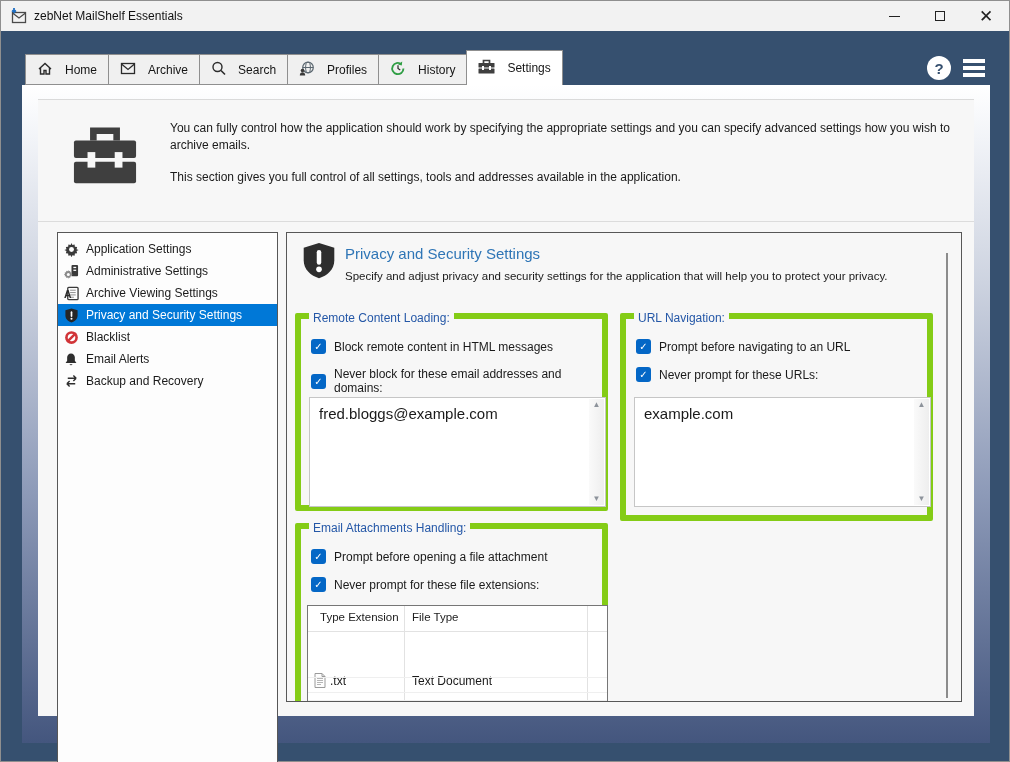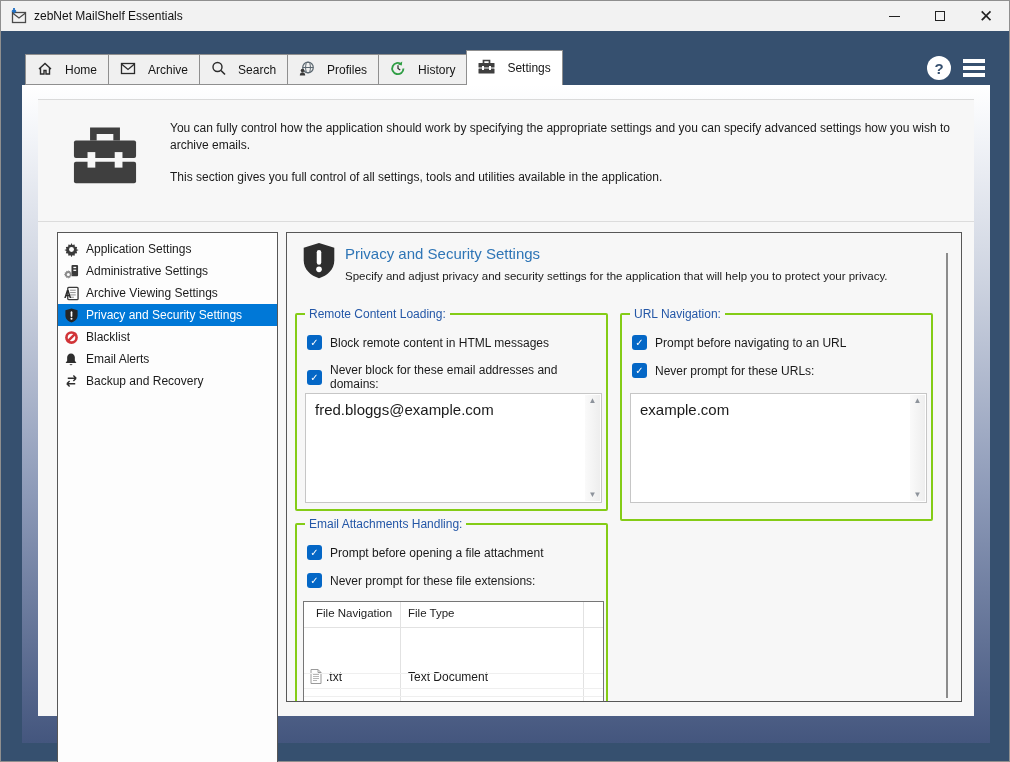--- a/index.html
+++ b/index.html
@@ -47,21 +47,21 @@
   .side-item.selected { background:#0078D7; color:#fff; }
 
   
   .panel { position:absolute; left:248px; top:132px; width:676px; height:470px; background:#f7f7f7; border:1px solid #575757; overflow:hidden; }
   .panel-shield { position:absolute; left:14px; top:8px; }
   .panel-title { position:absolute; left:58px; top:12px; font-size:15px; color:#2E75B6; }
   .panel-sub { position:absolute; left:58px; top:37px; font-size:11.5px; color:#1a1a1a; }
   .vscroll-thumb { position:absolute; right:13px; top:20px; width:2px; height:445px; background:#8c8c8c; }
 
   
-  .group { position:absolute; border:2px solid #84cc16; border-radius:2px; }
+  .group { position:absolute; border:6px solid #84cc16; border-radius:2px; }
   .group .legend { position:absolute; top:-8px; left:8px; background:#f7f7f7; padding:0 4px; color:#2457A7; font-size:12px; }
   .g1 { left:8px; top:80px; width:313px; height:198px; }
   .g2 { left:333px; top:80px; width:313px; height:208px; }
   .g3 { left:8px; top:290px; width:313px; height:260px; }
 
   .cbrow { position:absolute; left:10px; display:flex; align-items:center; gap:8px; }
   .cbrow.r1 { top:20px; } .cbrow.r2 { top:48px; }
   .checkbox { width:15px; height:15px; border-radius:3px; background:#0467C6; color:#fff; font-size:10px; display:flex; align-items:center; justify-content:center; flex:none; }
 
   .listbox { position:absolute; left:8px; top:78px; width:297px; height:110px; background:#fff; border:1px solid #c6c6c6; }
@@ -182,21 +182,21 @@
           <svg width="66" height="62" viewBox="0 0 34 31">
             <path d="M11 8 V3 h12 v5" fill="none" stroke="#3f3f3f" stroke-width="3.4"></path>
             <rect x="1" y="8" width="32" height="9" rx="1" fill="#3f3f3f"></rect>
             <rect x="1" y="19" width="32" height="11" rx="1" fill="#3f3f3f"></rect>
             <rect x="8" y="14" width="4" height="8" fill="#f7f7f7"></rect>
             <rect x="22" y="14" width="4" height="8" fill="#f7f7f7"></rect>
           </svg>
         </span>
         <div class="txt">
           <p>You can fully control how the application should work by specifying the appropriate settings and you can specify advanced settings how you wish to archive emails.</p>
-          <p>This section gives you full control of all settings, tools and utilities available in the application.</p>
+          <p>This section gives you full control of all settings, tools and addresses available in the application.</p>
         </div>
       </div>
 
       <div class="sidebar">
         <div class="side-item">
           <span class="ic">
             <svg width="15" height="15" viewBox="0 0 16 16">
                 <path d="M8 1 l1 2.2 2.3-.6 .3 2.4 2.4.3 -.6 2.3 2.2 1 -2.2 1 .6 2.3 -2.4.3 -.3 2.4 -2.3-.6 -1 2.2 -1-2.2 -2.3.6 -.3-2.4 -2.4-.3 .6-2.3 -2.2-1 2.2-1 -.6-2.3 2.4-.3 .3-2.4 2.3.6 z" fill="#3a3a3a"></path>
                 <circle cx="8" cy="8" r="2.6" fill="#fdfdfd"></circle>
               </svg>
@@ -324,21 +324,21 @@
           </div>
           <div class="cbrow r2">
             <span class="checkbox">✓</span>
             <span>Never prompt for these file extensions:</span>
           </div>
 
           <div class="ftable">
             <div class="vline" style="left:96px;"></div>
             <div class="vline" style="left:279px;"></div>
             <div class="thead">
-              <span class="th" style="left:12px;">File Navigation</span>
+              <span class="th" style="left:12px;">Type Extension</span>
               <span class="th" style="left:104px;">File Type</span>
             </div>
             <div class="trow" style="top:26px;margin-top:38px;">
               <span class="cell" style="left:6px; top:3px;">
                 <svg width="12" height="15" viewBox="0 0 12 15">
                     <path d="M1 0.5 h7 l3 3 V14.5 H1 Z" fill="#fdfdfd" stroke="#9a9a9a" stroke-width="1"></path>
                     <path d="M8 0.5 V3.5 h3" fill="none" stroke="#9a9a9a" stroke-width="1"></path>
                     <path d="M3 5.5 h6 M3 7.5 h6 M3 9.5 h6 M3 11.5 h4" stroke="#b5b5b5" stroke-width="1"></path>
                   </svg>
               </span>

